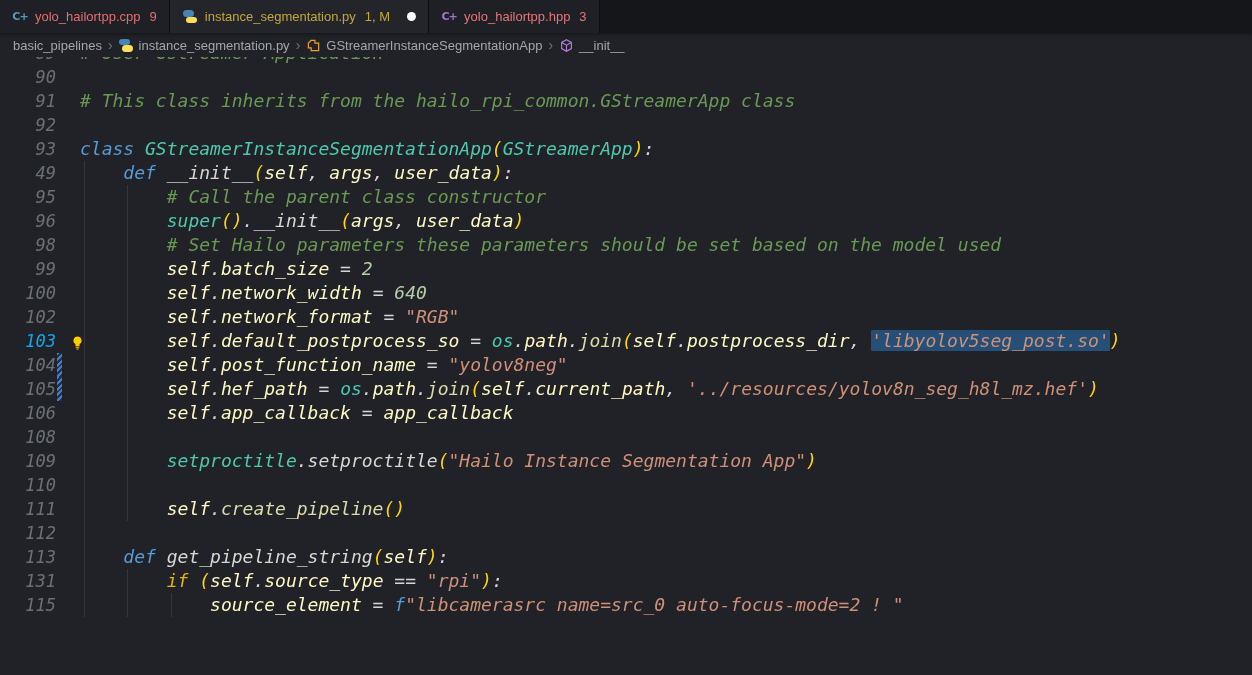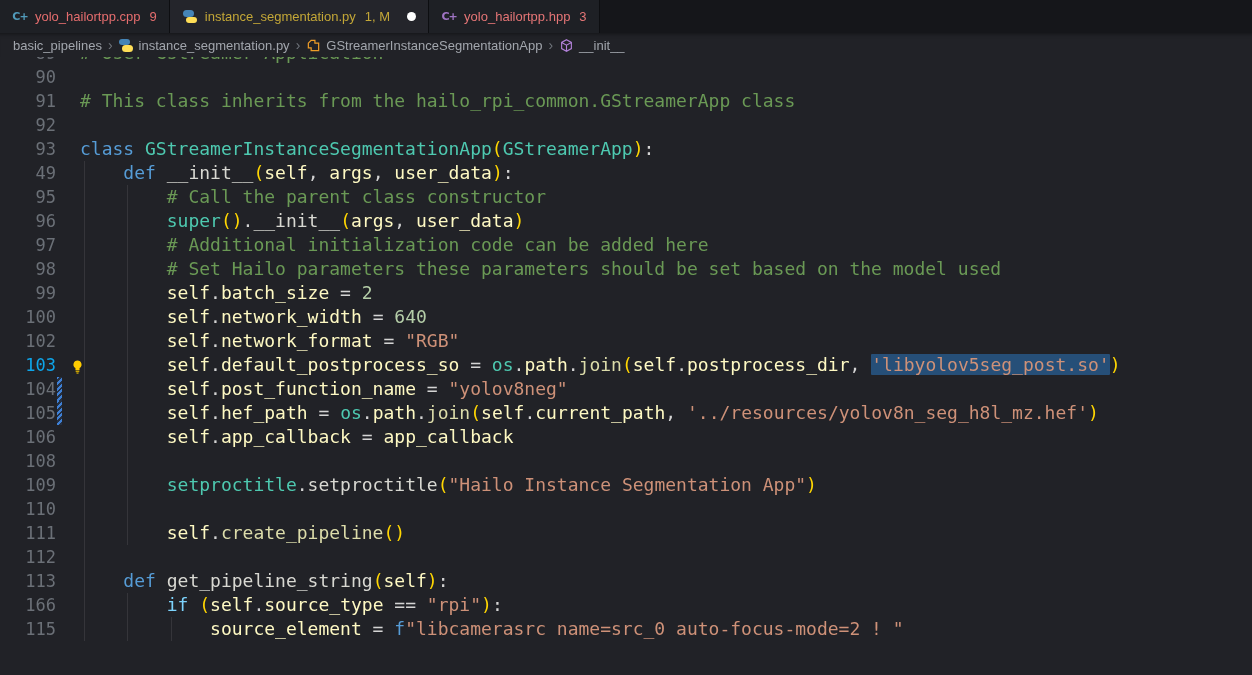--- a/index.html
+++ b/index.html
@@ -26,36 +26,36 @@
   
   .breadcrumb { height:24px; background:#212227; display:flex; align-items:center;
                 padding-left:13px; font-size:13px; color:#a2a6ad; gap:6px;
                 box-shadow: inset 0 5px 5px -5px rgba(0,0,0,.6); position:relative; z-index:3; }
   .crumb { display:flex; align-items:center; gap:5px; cursor:pointer; }
   .crumb-sep { color:#70757c; font-size:14px; }
   .bc-icon { width:15px; height:15px; display:inline-flex; align-items:center; justify-content:center; }
 
   
   .editor { position:relative; height:618px; overflow:hidden; background:#212227;
-            font-family:"DejaVu Sans Mono", monospace; font-size:18px; line-height:24px; }
+            font-family:"DejaVu Sans Mono", monospace; font-size:18px; line-height:24px;font-style:italic; }
   .code-scroll { margin-top:-16px; }
   .code-row { display:flex; height:24px; position:relative; }
   .gutter-num { width:56px; flex:none; text-align:right; color:#6b7077;
                 font-size:17px; user-select:none; cursor:pointer; }
   .gutter-num.active { color:#0ea5e9; }
   .marker-zone { width:12px; flex:none; position:relative; }
   .mod-marker { position:absolute; left:1px; top:0; width:5px; height:24px;
       background:repeating-linear-gradient(135deg,#3e7fd4 0 2px,rgba(62,127,212,.15) 2px 4px); }
   .line-content { position:relative; padding-left:12px; white-space:pre; flex:1; }
   .indent-guide { position:absolute; top:0; bottom:0; width:1px; background:rgba(255,255,255,.09); }
   .bulb { position:absolute; left:2px; top:4px; width:15px; height:16px; cursor:pointer; }
 
   
   .tk-kw   { color:#569cd6; }
-  .tk-ctrl { color:#7dd3fc; }
+  .tk-ctrl { color:#eab308; }
   .tk-type { color:#4ec9b0; }
   .tk-fn   { color:#dcdcaa; }
   .tk-fnw  { color:#d8d8d2; }
   .tk-var  { color:#fef9c3; }
   .tk-str  { color:#ce9178; }
   .tk-num  { color:#b5cea8; }
   .tk-com  { color:#6a9955; }
   .tk-pun  { color:#d4d4d4; }
   .tk-br   { color:#ffd602; }
   .tk-sel  { background:#264f78; border-radius:1px; }
@@ -161,25 +161,20 @@
         <div class="gutter-num">95</div>
         <div class="marker-zone"></div>
         <div class="line-content"><span class="indent-guide" style="left: 16px;"></span><span class="indent-guide" style="left: 59.36px;"></span><span class="tk-pun">        </span><span class="tk-com"># Call the parent class constructor</span></div>
       </div>
       <div class="code-row">
         <div class="gutter-num">96</div>
         <div class="marker-zone"></div>
         <div class="line-content"><span class="indent-guide" style="left: 16px;"></span><span class="indent-guide" style="left: 59.36px;"></span><span class="tk-pun">        </span><span class="tk-type">super</span><span class="tk-br">()</span><span class="tk-pun">.</span><span class="tk-fnw">__init__</span><span class="tk-br">(</span><span class="tk-var">args</span><span class="tk-pun">, </span><span class="tk-var">user_data</span><span class="tk-br">)</span></div>
       </div>
       <div class="code-row">
-        <div class="gutter-num">97</div>
-        <div class="marker-zone"></div>
-        <div class="line-content"><span class="indent-guide" style="left: 16px;"></span><span class="indent-guide" style="left: 59.36px;"></span><span class="tk-pun">        </span><span class="tk-com"># Additional initialization code can be added here</span></div>
-      </div>
-      <div class="code-row">
         <div class="gutter-num">98</div>
         <div class="marker-zone"></div>
         <div class="line-content"><span class="indent-guide" style="left: 16px;"></span><span class="indent-guide" style="left: 59.36px;"></span><span class="tk-pun">        </span><span class="tk-com"># Set Hailo parameters these parameters should be set based on the model used</span></div>
       </div>
       <div class="code-row">
         <div class="gutter-num">99</div>
         <div class="marker-zone"></div>
         <div class="line-content"><span class="indent-guide" style="left: 16px;"></span><span class="indent-guide" style="left: 59.36px;"></span><span class="tk-pun">        </span><span class="tk-var">self</span><span class="tk-pun">.</span><span class="tk-var">batch_size</span><span class="tk-pun"> = </span><span class="tk-num">2</span></div>
       </div>
       <div class="code-row">
@@ -244,21 +239,21 @@
         <div class="gutter-num">112</div>
         <div class="marker-zone"></div>
         <div class="line-content"><span class="indent-guide" style="left: 16px;"></span></div>
       </div>
       <div class="code-row">
         <div class="gutter-num">113</div>
         <div class="marker-zone"></div>
         <div class="line-content"><span class="indent-guide" style="left: 16px;"></span><span class="tk-pun">    </span><span class="tk-kw">def</span><span class="tk-pun"> </span><span class="tk-fnw">get_pipeline_string</span><span class="tk-br">(</span><span class="tk-var">self</span><span class="tk-br">)</span><span class="tk-pun">:</span></div>
       </div>
       <div class="code-row">
-        <div class="gutter-num">166</div>
+        <div class="gutter-num">131</div>
         <div class="marker-zone"></div>
         <div class="line-content"><span class="indent-guide" style="left: 16px;"></span><span class="indent-guide" style="left: 59.36px;"></span><span class="tk-pun">        </span><span class="tk-ctrl">if</span><span class="tk-pun"> </span><span class="tk-br">(</span><span class="tk-var">self</span><span class="tk-pun">.</span><span class="tk-var">source_type</span><span class="tk-pun"> == </span><span class="tk-str">"rpi"</span><span class="tk-br">)</span><span class="tk-pun">:</span></div>
       </div>
       <div class="code-row">
         <div class="gutter-num">115</div>
         <div class="marker-zone"></div>
         <div class="line-content"><span class="indent-guide" style="left: 16px;"></span><span class="indent-guide" style="left: 59.36px;"></span><span class="indent-guide" style="left: 102.72px;"></span><span class="tk-pun">            </span><span class="tk-var">source_element</span><span class="tk-pun"> = </span><span class="tk-kw">f</span><span class="tk-str">"libcamerasrc name=src_0 auto-focus-mode=2 ! "</span></div>
       </div>
     </div>
 </div>

